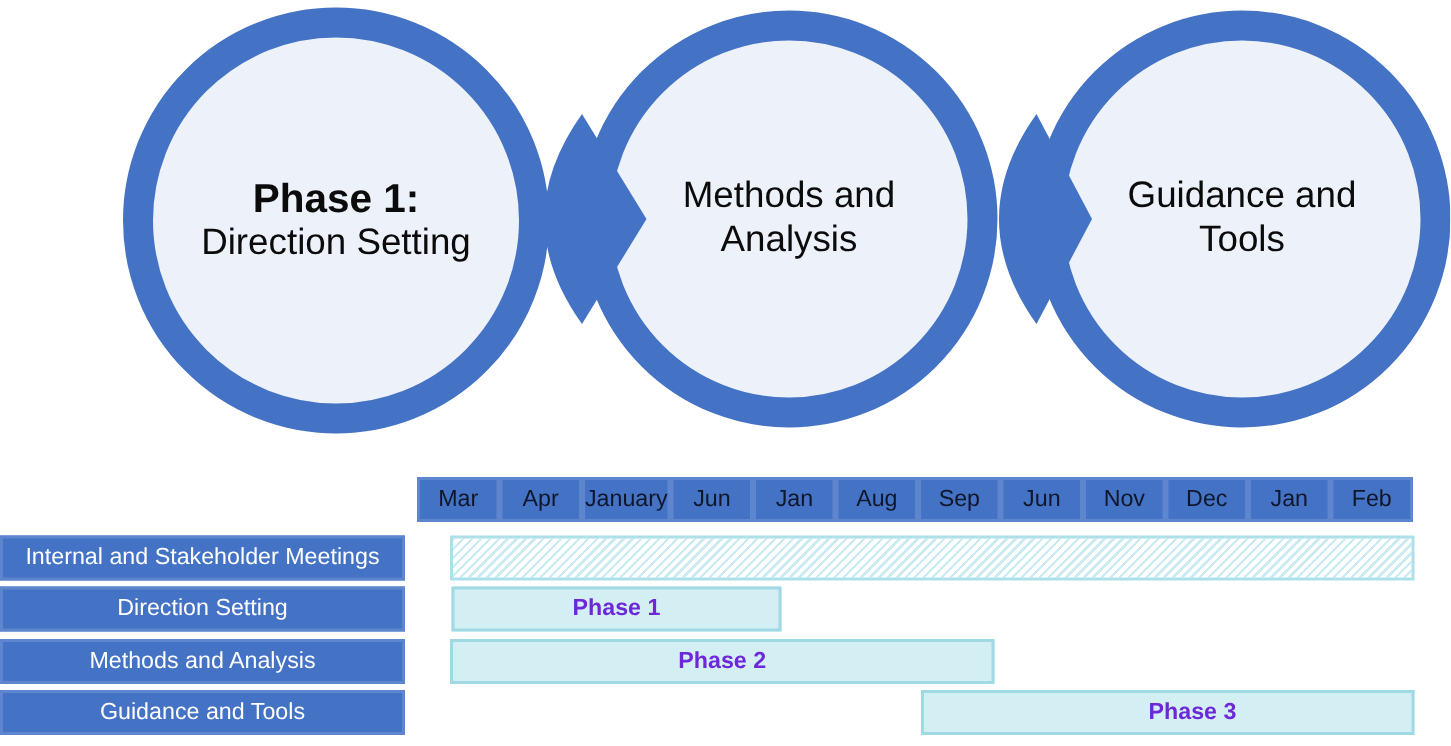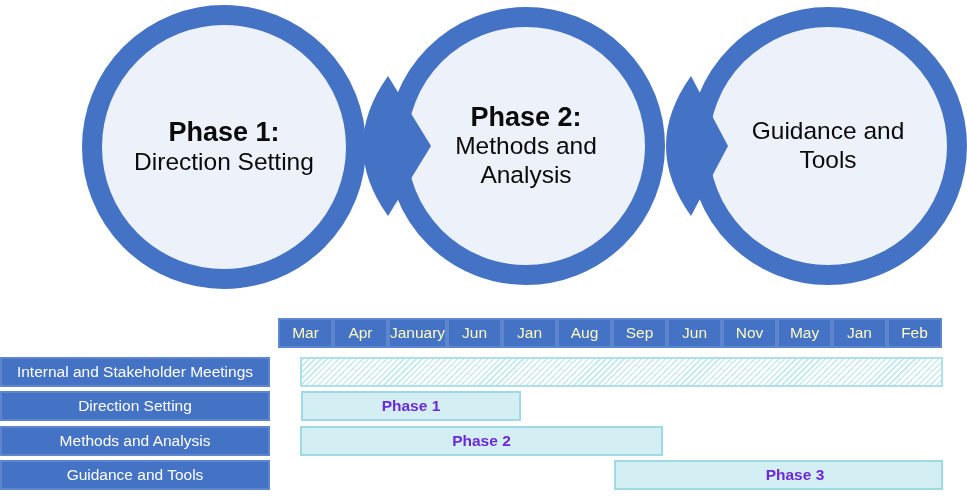--- a/index.html
+++ b/index.html
@@ -64,21 +64,21 @@
     height: 30px;
     display: flex;
     justify-content: space-between;
   }
   .month {
     width: 66px;
     height: 30px;
     box-sizing: border-box;
     background: var(--blue, #4472C4);
     border: 2px solid var(--box-border, #5E86CE);
-    color: #fef9c3;
+    color: #0f172a;
     font-size: 15.5px;
     display: flex;
     align-items: center;
     justify-content: center;
   }
 
   
   .row-label {
     position: absolute;
     left: 0;
@@ -137,21 +137,20 @@
 
   <div class="circle c1">
     <div class="circle-text">
       <div class="phase-title">Phase 1:</div>
       <div class="phase-subtitle">Direction Setting</div>
     </div>
   </div>
 
   <div class="circle c2">
     <div class="circle-text">
-      <div class="phase-title">Phase 2:</div>
       <div class="phase-subtitle">Methods and Analysis</div>
     </div>
   </div>
 
   <div class="circle c3">
     <div class="circle-text">
       <div class="phase-subtitle">Guidance and Tools</div>
     </div>
   </div>
 
@@ -163,21 +162,21 @@
   <div class="months">
     <div class="month">Mar</div>
     <div class="month">Apr</div>
     <div class="month">January</div>
     <div class="month">Jun</div>
     <div class="month">Jan</div>
     <div class="month">Aug</div>
     <div class="month">Sep</div>
     <div class="month">Jun</div>
     <div class="month">Nov</div>
-    <div class="month">May</div>
+    <div class="month">Dec</div>
     <div class="month">Jan</div>
     <div class="month">Feb</div>
   </div>
 
   <div class="row-label rl0">Internal and Stakeholder Meetings</div>
   <div class="row-label rl1">Direction Setting</div>
   <div class="row-label rl2">Methods and Analysis</div>
   <div class="row-label rl3">Guidance and Tools</div>
 
   <div class="bar bar-hatched bar-meetings"></div>

